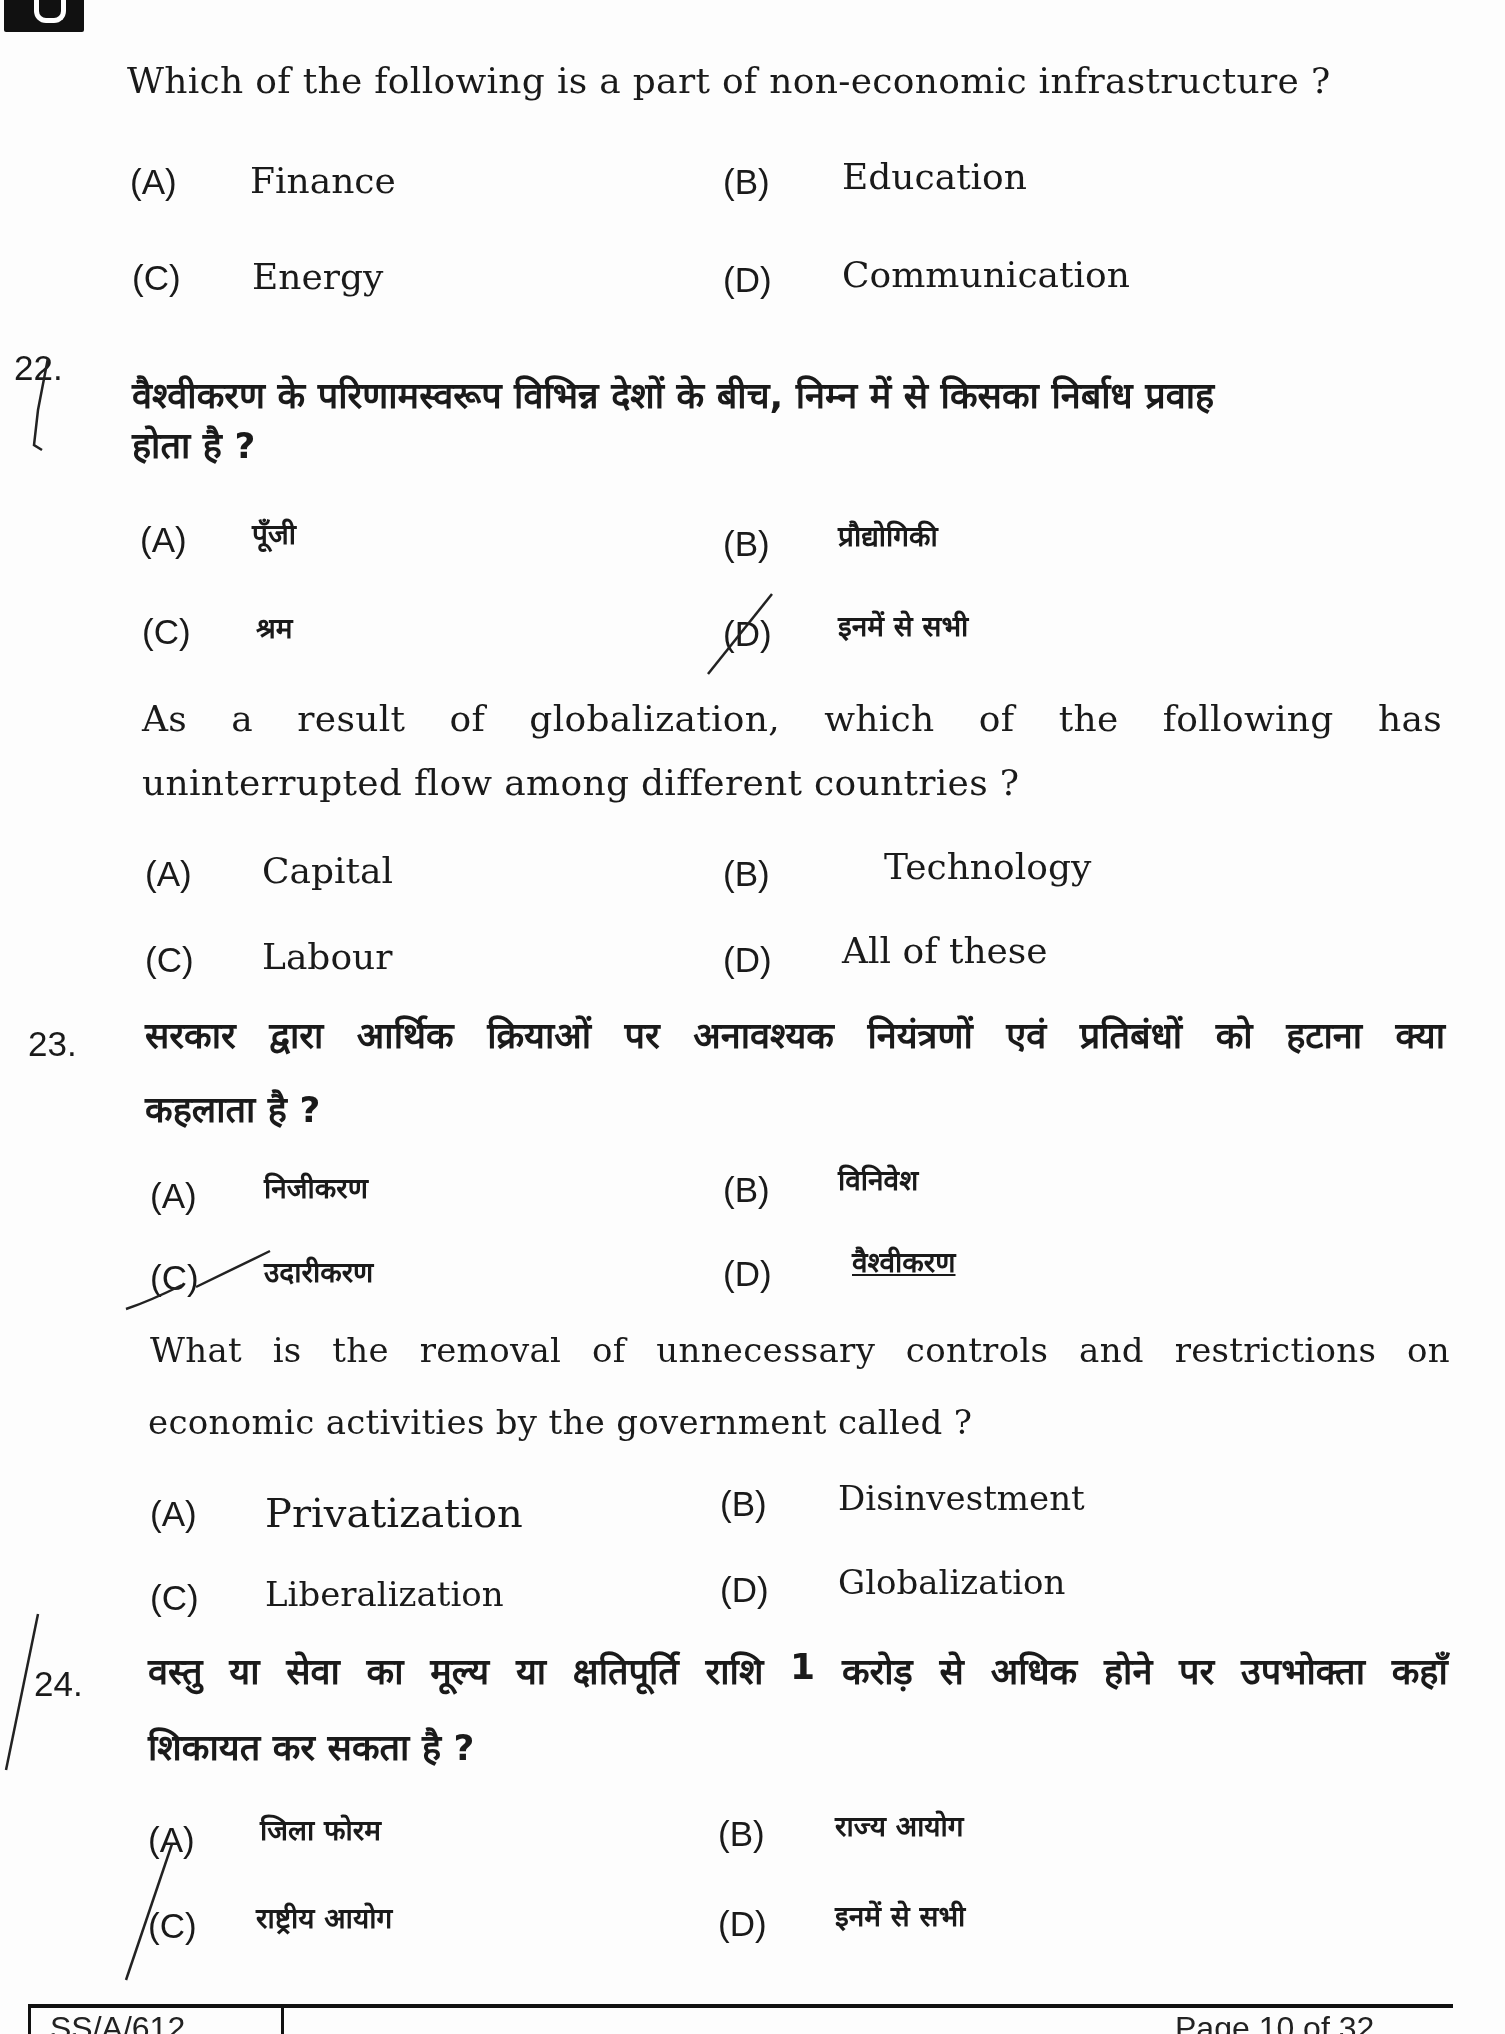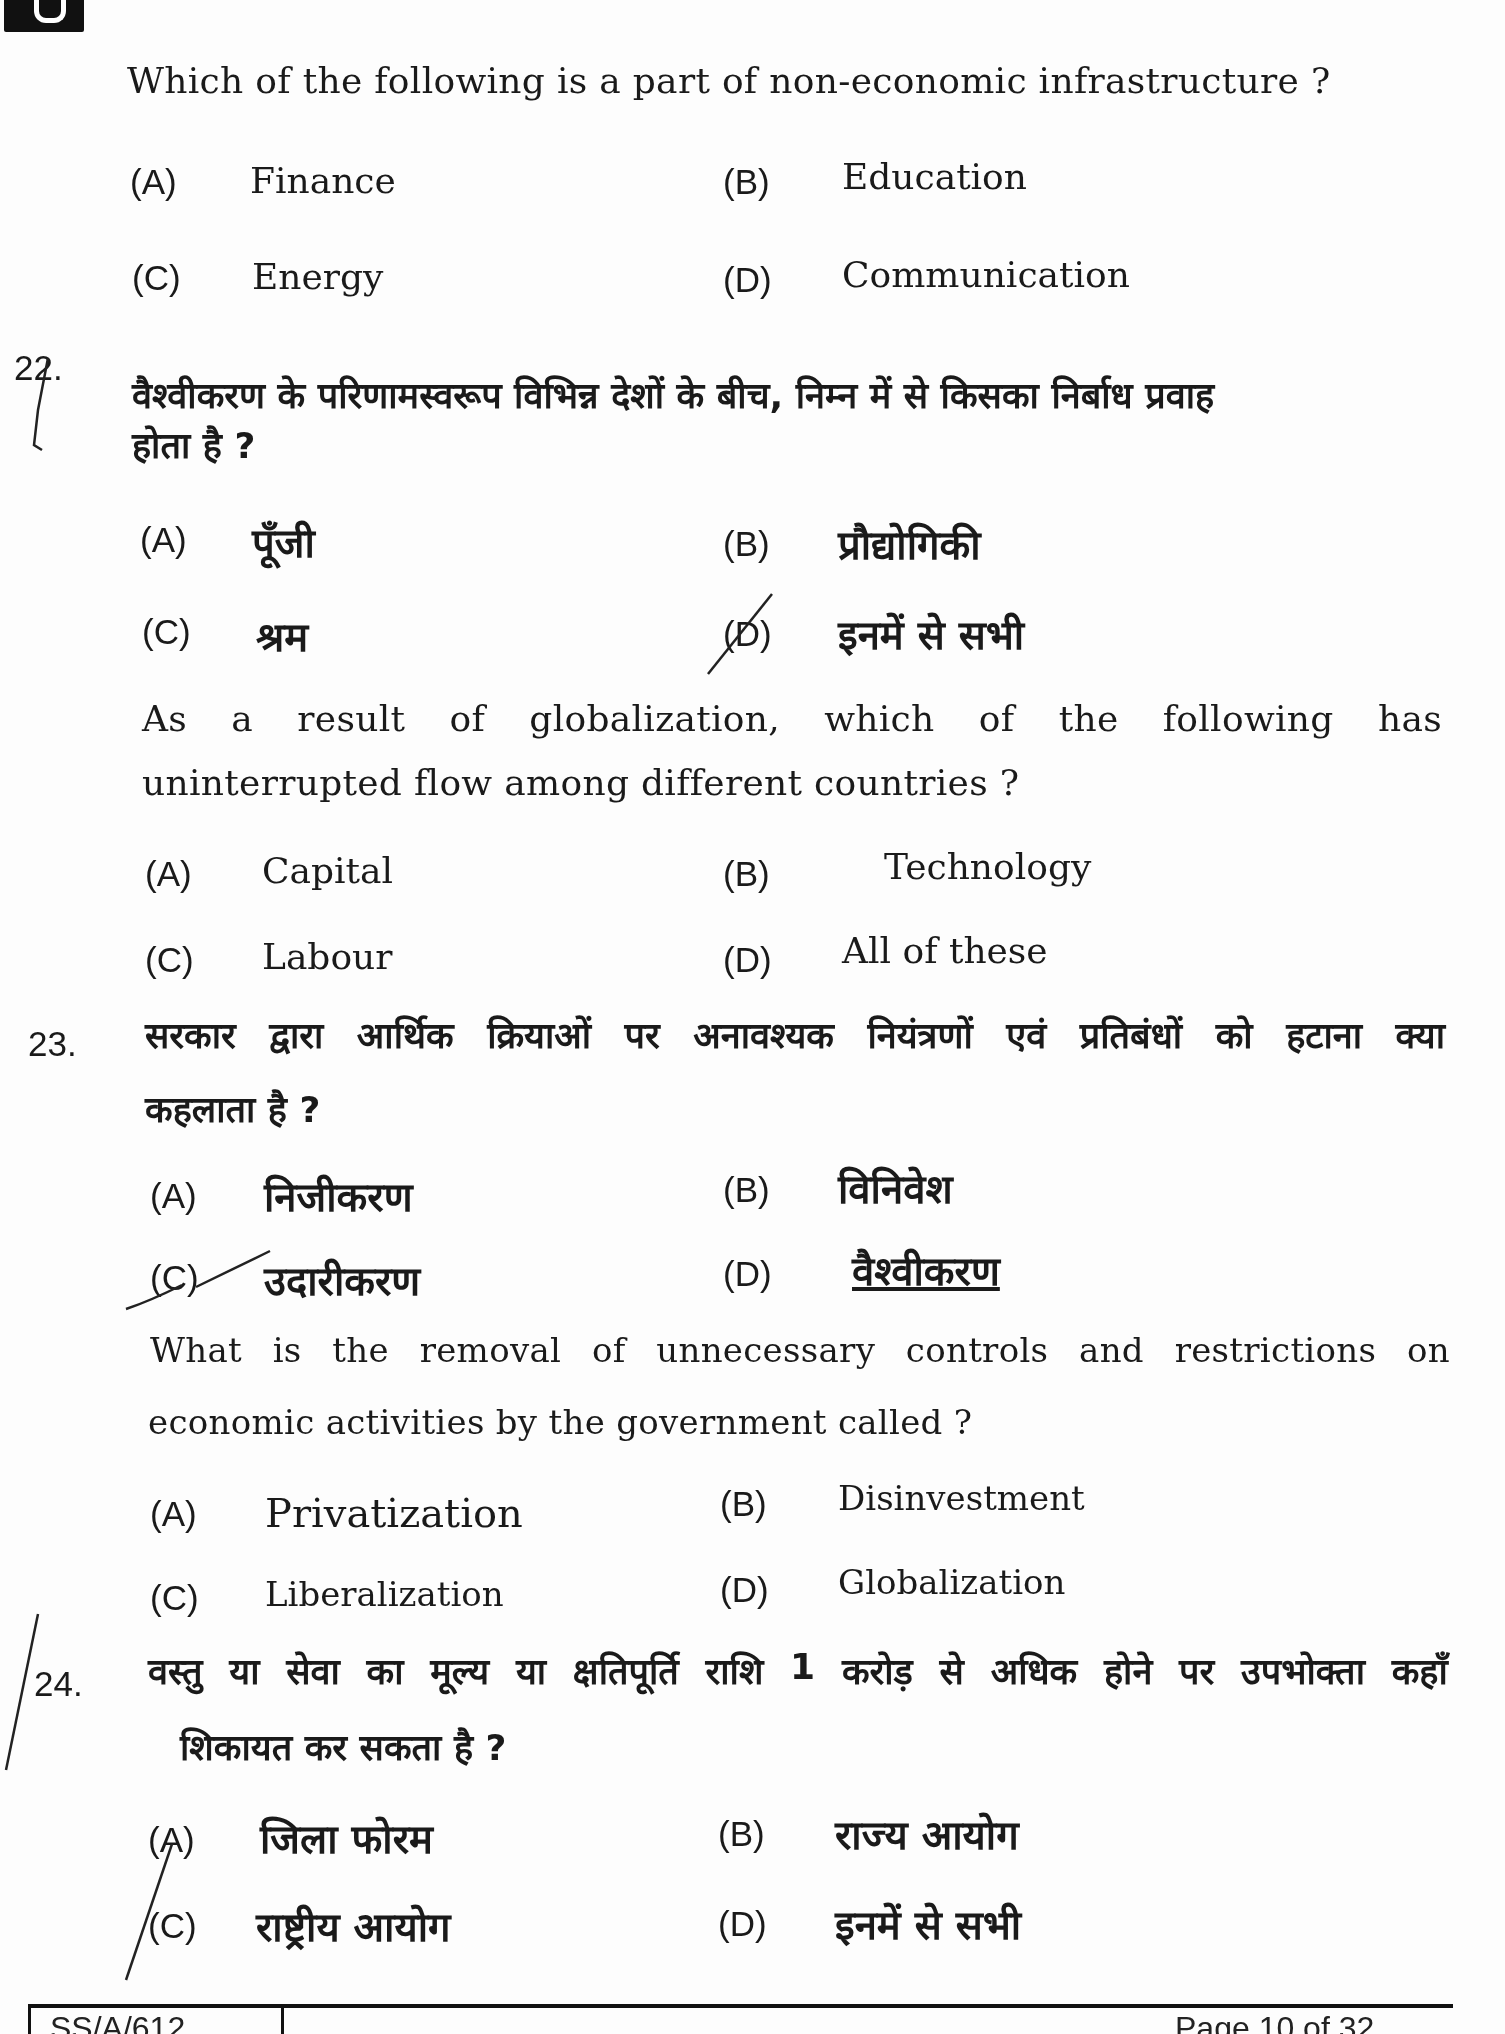--- a/index.html
+++ b/index.html
@@ -8,21 +8,21 @@
     font-family: "DejaVu Serif", serif; color: #1a1a1a;
   }
   .corner-badge { position: absolute; left: 4px; top: 0; width: 80px; height: 32px; background: #111; border-radius: 0 0 2px 2px; }
   .corner-badge span { position: absolute; left: 30px; top: -4px; width: 22px; height: 22px; border: 5px solid #fff; border-top: none; border-radius: 0 0 12px 12px; }
   .abs { position: absolute; white-space: nowrap; }
   .q-en { font-family: "DejaVu Serif", serif; font-size: 36px; letter-spacing: 0.3px; }
   .q-hi { font-family: "DejaVu Sans", sans-serif; font-size: 36px; font-weight: bold; }
   .num { font-family: "Liberation Sans", sans-serif; font-size: 35px; }
   .opt-label { font-family: "Liberation Sans", sans-serif; font-size: 35px; }
   .opt-en { font-family: "DejaVu Serif", serif; font-size: 36px; }
-  .opt-hi { font-family: "DejaVu Sans", sans-serif; font-size: 40px; font-weight: bold; }
+  .opt-hi { font-family: "DejaVu Sans", sans-serif; font-size: 28px; font-weight: bold; }
   .justify { display: flex; justify-content: space-between; width: 1325px; }
   .mark { position: absolute; stroke: #222; stroke-width: 2.5; fill: none; }
   .footer-line { position: absolute; left: 28px; top: 2004px; width: 1425px; height: 4px; background: #111; }
   .footer-code-box { position: absolute; left: 28px; top: 2004px; width: 250px; height: 40px; border-left: 3px solid #111; border-right: 3px solid #111; }
   .footer-text { position: absolute; font-family: "Liberation Sans", sans-serif; font-size: 32px; color: #222; }
 </style>
 </head>
 <body>
 
 <div class="corner-badge">
@@ -148,21 +148,21 @@
   <span>राशि</span>
   <span>1</span>
   <span>करोड़</span>
   <span>से</span>
   <span>अधिक</span>
   <span>होने</span>
   <span>पर</span>
   <span>उपभोक्ता</span>
   <span>कहाँ</span>
 </div>
-<div class="abs q-hi" style="left:148px; top:1722px;margin-left:32px;">शिकायत कर सकता है ?</div>
+<div class="abs q-hi" style="left:148px; top:1722px;">शिकायत कर सकता है ?</div>
 
 <div class="abs opt-label" style="left:148px; top:1820px;">(A)</div>
 <div class="abs opt-hi" style="left:260px; top:1810px;">जिला फोरम</div>
 <div class="abs opt-label" style="left:718px; top:1814px;">(B)</div>
 <div class="abs opt-hi" style="left:835px; top:1806px;">राज्य आयोग</div>
 <svg class="mark" style="left:120px; top:1840px;" width="60" height="150">
     <path d="M52 4 L6 140"></path>
   </svg>
 <div class="abs opt-label" style="left:148px; top:1906px;">(C)</div>
 <div class="abs opt-hi" style="left:256px; top:1898px;">राष्ट्रीय आयोग</div>

